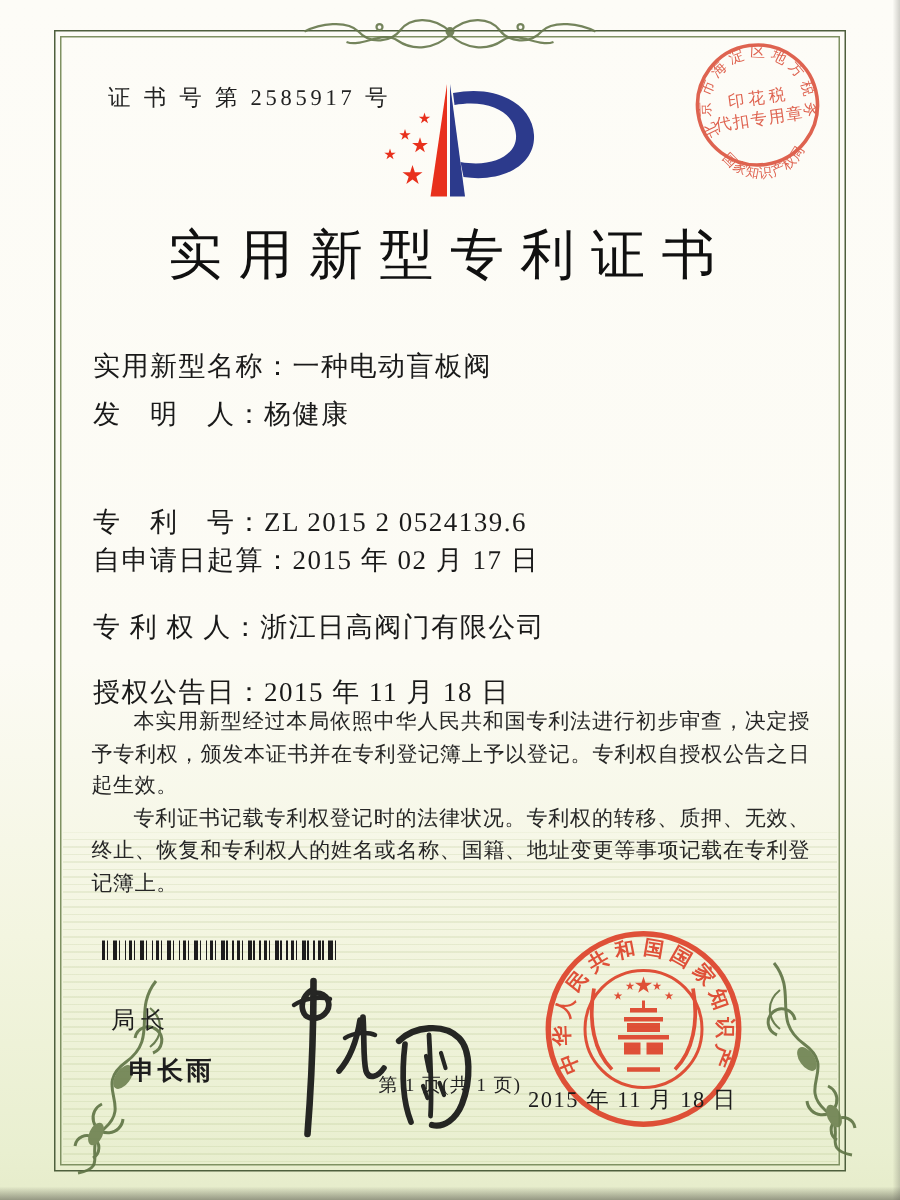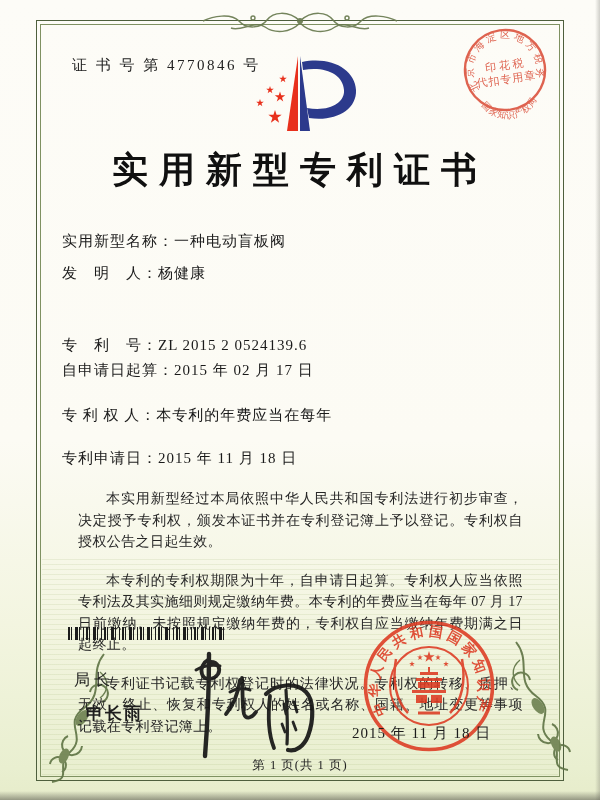--- a/index.html
+++ b/index.html
@@ -7,37 +7,37 @@
        font-family:"Liberation Serif","DejaVu Serif",serif;
        background:linear-gradient(180deg,#fdfcf7 0%,#fcfbf4 55%,#f3f5e0 78%,#e9efd0 96%,#e6ecca 100%);}
   .abs{position:absolute;}
   
   .frame-outer{left:36px;top:20px;right:36px;bottom:19px;border:1.5px solid #4e5f3d;}
   .frame-inner{left:40px;top:24px;right:40px;bottom:23px;border:1px solid #7f9162;}
   .waves{left:42px;right:42px;top:555px;bottom:25px;
          background:repeating-linear-gradient(0deg,rgba(145,168,95,0.14) 0 1px,rgba(0,0,0,0) 1px 5px);}
   
   .cert-no{left:72px;top:56px;font-size:15px;letter-spacing:2.5px;color:#222;}
-  .title{left:0;right:0;top:146px;text-align:center;font-size:36px;font-weight:700;
+  .title{left:0;right:0;top:146px;text-align:center;font-size:36px;font-weight:400;
          letter-spacing:11px;color:#101010;}
-  .row{position:absolute;left:62px;font-size:15px;color:#1a1a1a;letter-spacing:1px;white-space:nowrap;}
+  .row{position:absolute;left:62px;font-size:18px;color:#1a1a1a;letter-spacing:1px;white-space:nowrap;}
   .row.r0{top:232px}.row.r1{top:264px}.row.r2{top:336px}.row.r3{top:361px}.row.r4{top:406px}.row.r5{top:449px}
   .paras{left:61px;top:471px;width:479px;font-size:14px;line-height:21.5px;color:#262626;
          text-align:justify;letter-spacing:0.4px;}
-  .paras p{margin:17px;text-indent:2em;}
+  .paras p{margin:0;text-indent:2em;}
   .barcode{left:68px;top:627px;width:156px;height:13px;
     background:repeating-linear-gradient(90deg,#1c1c1c 0 2px,rgba(0,0,0,0) 2px 3px,#1c1c1c 3px 4px,
     rgba(0,0,0,0) 4px 7px,#1c1c1c 7px 10px,rgba(0,0,0,0) 10px 11px,#1c1c1c 11px 12px,
     rgba(0,0,0,0) 12px 15px,#1c1c1c 15px 16px,rgba(0,0,0,0) 16px 18px);}
   .signer-title{left:74px;top:670px;font-size:16px;letter-spacing:4px;color:#1d1d1d;
                 font-family:Liberation Mono, monospace;}
   .signer-name{left:74px;top:702px;font-size:17px;letter-spacing:2px;color:#1d1d1d;font-weight:600;
                font-family:"Liberation Sans","DejaVu Sans",sans-serif;padding-left:12px;}
   .issue-date{left:352px;top:724px;font-size:15px;letter-spacing:1px;color:#1c1c1c;z-index:6;}
-  .page-no{left:0;right:0;top:757px;text-align:center;font-size:12.5px;letter-spacing:1px;color:#222;}
+  .page-no{left:0;right:0;top:715px;text-align:center;font-size:12.5px;letter-spacing:1px;color:#222;}
   
   .shadow-bottom{left:0;right:0;bottom:0;height:9px;
      background:linear-gradient(180deg,rgba(0,0,0,0),rgba(70,70,62,0.5));}
   .shadow-right{top:0;bottom:0;right:0;width:5px;
      background:linear-gradient(90deg,rgba(0,0,0,0),rgba(90,90,82,0.28));}
   svg{position:absolute;overflow:visible;}
   .stamp-text{fill:#d8422c;font-family:"Liberation Serif","DejaVu Serif",serif;}
   .seal-text{fill:#dd3a22;font-family:"Liberation Serif","DejaVu Serif",serif;font-weight:700;}
 </style>
 </head>
@@ -82,21 +82,21 @@
     <path d="M74,2 C58,22 76,40 54,56 C32,72 58,84 40,100 C24,114 44,126 22,130"></path>
     <path d="M60,40 a9,9 0 1 1 12,10"></path>
     <path d="M38,84 a10,10 0 1 0 14,10"></path>
     <path d="M20,112 a8,8 0 1 1 12,8"></path>
     <path d="M70,20 C80,28 78,40 70,46" stroke-width="1.4"></path>
     <ellipse cx="52" cy="66" rx="5" ry="9" fill="#6d8150" stroke="none" transform="rotate(35 52 66)"></ellipse>
     <ellipse cx="34" cy="104" rx="4.5" ry="8" fill="#6d8150" stroke="none" transform="rotate(25 34 104)"></ellipse>
   </g>
 </svg>
 
-<div class="abs cert-no">证 书 号 第 4770846 号</div>
+<div class="abs cert-no">证 书 号 第 2585917 号</div>
 
 <svg class="abs" style="left:237px;top:48px;" width="130" height="105" viewBox="0 0 130 105">
   <polygon points="61,8 50,83 61,83" fill="#e8301c"></polygon>
   <polygon points="63,8 63,83 73,83" fill="#2c3a8c"></polygon>
   <path d="M65,14 C95,8 118,22 119,42 C120,62 98,74 72,70 L70,60 C92,64 108,55 107,42 C106,26 88,18 66,22 Z" fill="#2c3a8c"></path>
   <use href="#st" transform="translate(46,31) scale(4)" fill="#e8301c"></use>
   <use href="#st" transform="translate(33,42) scale(4)" fill="#e8301c"></use>
   <use href="#st" transform="translate(43,49) scale(5.5)" fill="#e8301c"></use>
   <use href="#st" transform="translate(23,55) scale(4)" fill="#e8301c"></use>
   <use href="#st" transform="translate(38,69) scale(7)" fill="#e8301c"></use>
@@ -126,29 +126,28 @@
 <div class="row r1">
   <span>发　明　人：</span><span>杨健康</span>
 </div>
 <div class="row r2">
   <span>专　利　号：</span><span>ZL 2015 2 0524139.6</span>
 </div>
 <div class="row r3">
   <span>自申请日起算：</span><span>2015 年 02 月 17 日</span>
 </div>
 <div class="row r4">
-  <span>专 利 权 人：</span><span>本专利的年费应当在每年</span>
+  <span>专 利 权 人：</span><span>浙江日高阀门有限公司</span>
 </div>
 <div class="row r5">
-  <span>专利申请日：</span><span>2015 年 11 月 18 日</span>
+  <span>授权公告日：</span><span>2015 年 11 月 18 日</span>
 </div>
 
 <div class="abs paras">
   <p>本实用新型经过本局依照中华人民共和国专利法进行初步审查，决定授予专利权，颁发本证书并在专利登记簿上予以登记。专利权自授权公告之日起生效。</p>
-  <p>本专利的专利权期限为十年，自申请日起算。专利权人应当依照专利法及其实施细则规定缴纳年费。本专利的年费应当在每年 07 月 17 日前缴纳。未按照规定缴纳年费的，专利权自应当缴纳年费期满之日起终止。</p>
   <p>专利证书记载专利权登记时的法律状况。专利权的转移、质押、无效、终止、恢复和专利权人的姓名或名称、国籍、地址变更等事项记载在专利登记簿上。</p>
 </div>
 
 <div class="abs barcode"></div>
 
 <div class="abs signer-title">局长</div>
 <div class="abs signer-name">申长雨</div>
 
 <svg class="abs" style="left:178px;top:648px;" width="140" height="115" viewBox="0 0 140 115">
   <g stroke="#151515" stroke-width="3.8" fill="none" stroke-linecap="round" opacity="0.92">

